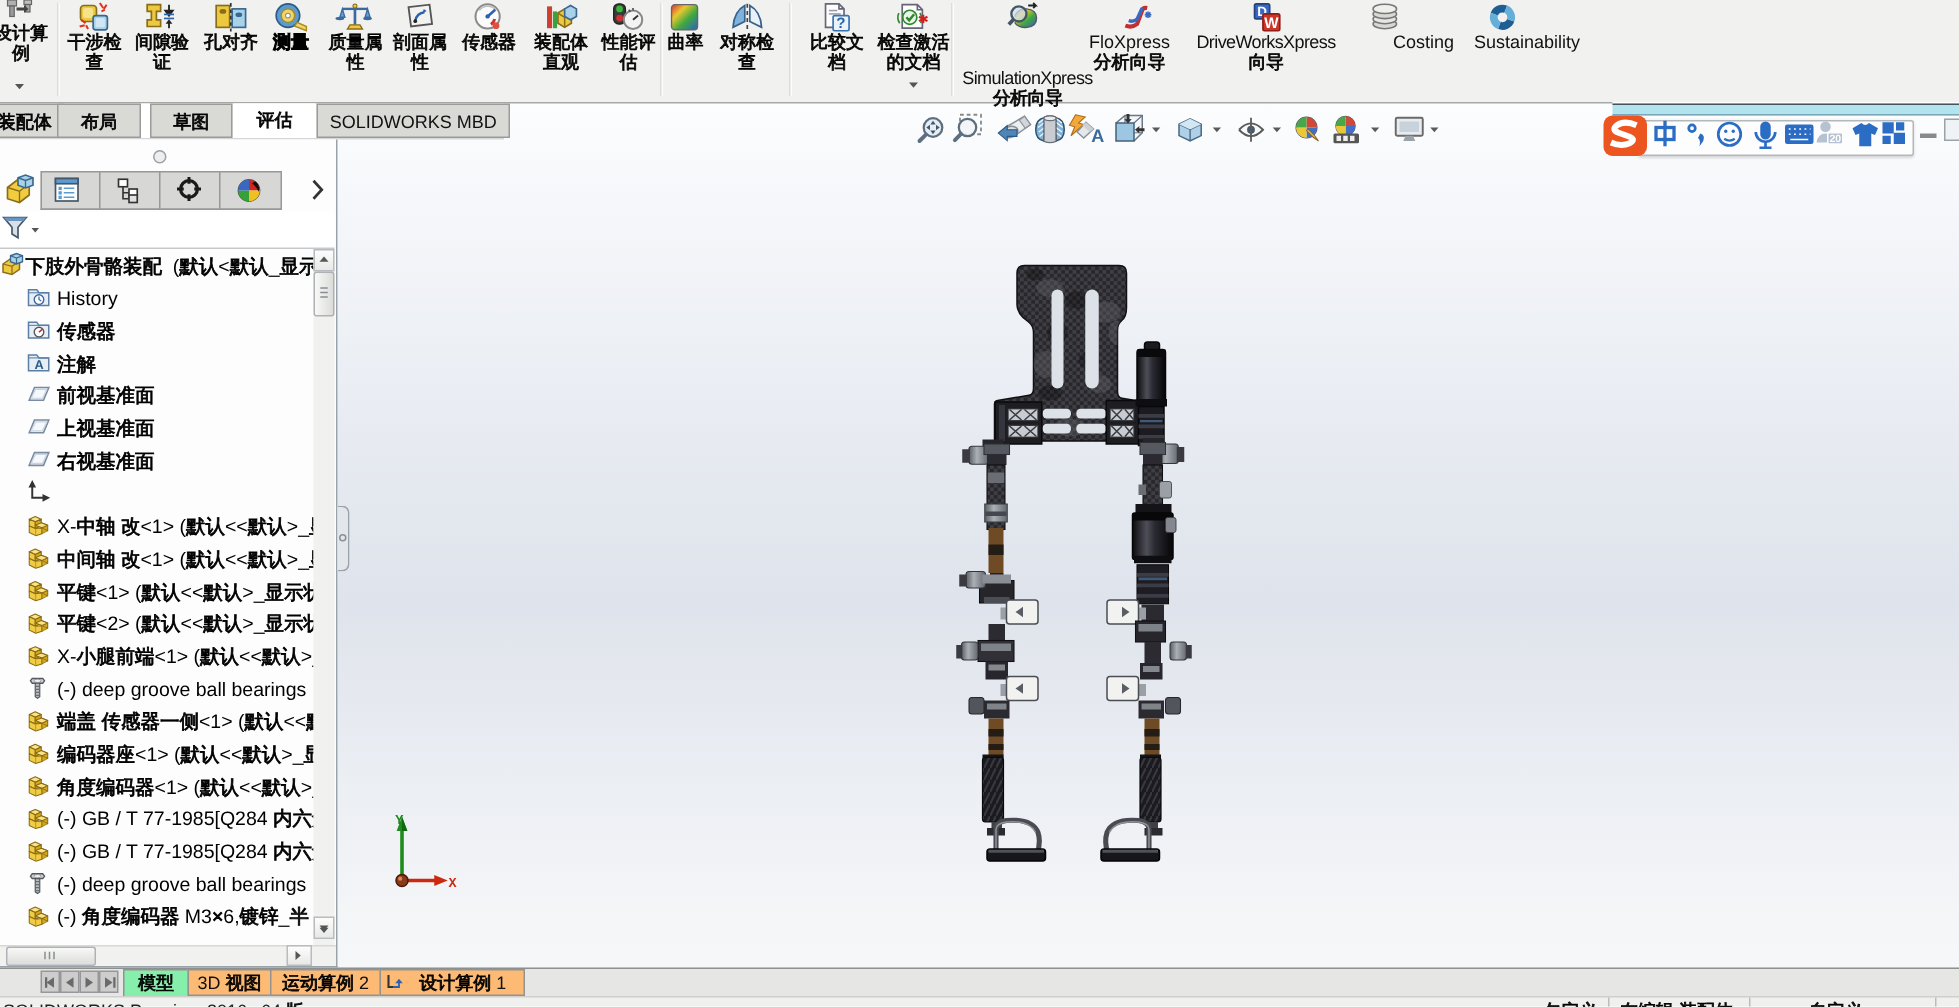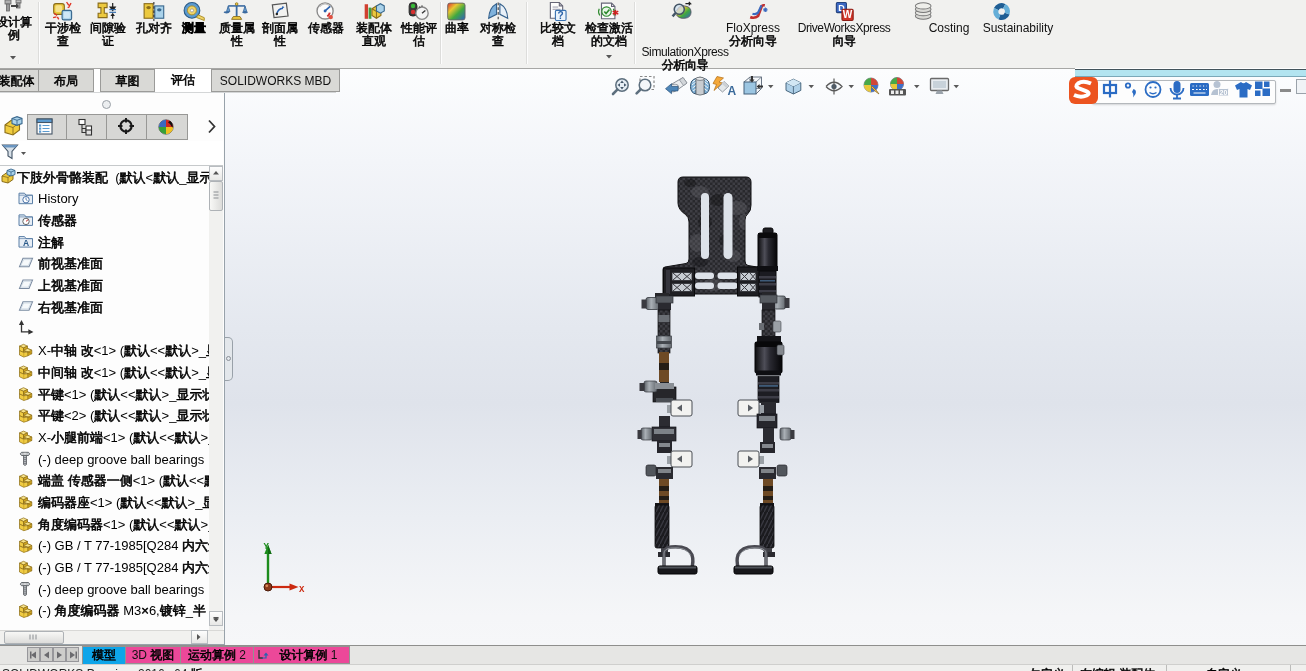--- a/index.html
+++ b/index.html
@@ -17,21 +17,21 @@
   .tab{position:absolute;top:69px;height:23px;background:#d9d9d6;border:1px solid #9b9b99;
     font-size:12px;color:#111;text-align:center;line-height:22px;box-sizing:border-box;z-index:3;}
   .tabact{background:#fff;border:none;}
   #tabline{left:0;top:92px;width:336px;height:1px;background:#d4d6d7;z-index:2;}
   #panel{left:0;top:93px;width:224px;height:552px;background:#fdfdfd;border-right:1px solid #98a2aa;z-index:2;}
   .ptab{position:absolute;top:114px;height:26px;background:#d7d7d5;border:1px solid #989896;box-sizing:border-box;z-index:3;}
   #filterrow{left:0;top:141px;width:223px;height:24px;background:#fff;border-bottom:1px solid #c6c9cb;z-index:3;}
   #tree{left:0;top:166px;width:209px;height:464px;overflow:hidden;z-index:3;}
   .trow{position:absolute;left:0;width:300px;height:22px;font-size:13px;color:#000;white-space:pre;}
   #btabs{left:0;top:645px;width:1306px;height:19px;background:#e6e6e4;border-top:1px solid #8f8f8d;box-sizing:border-box;z-index:2;}
-  .btab{position:absolute;top:646px;height:18px;background:#ec4899;border:1px solid #939391;
+  .btab{position:absolute;top:646px;height:18px;background:#fdba74;border:1px solid #939391;
     font-size:12px;color:#111;text-align:center;line-height:17px;box-sizing:border-box;z-index:3;}
   #status{left:0;top:664px;width:1306px;height:7px;background:#f0f0ee;border-top:1px solid #cfcfcd;box-sizing:border-box;z-index:4;}
   .stxt{position:absolute;top:666px;font-size:12px;color:#222;white-space:pre;z-index:5;}
   .ssep{position:absolute;top:665px;width:1px;height:6px;background:#bcbcba;z-index:5;}
   svg{position:absolute;overflow:visible;}
   .c{-webkit-text-stroke:0.55px #000;}
 </style>
 </head>
 <body>
 <div class="abs" id="viewport"></div>
@@ -759,21 +759,21 @@
 <rect x="760" y="505" width="14" height="43" rx="2" fill="url(#cf2)" stroke="#0a0a0c" stroke-width="0.8"></rect>
 <rect x="765" y="548" width="7" height="8" fill="#3f3f45"></rect>
 <rect x="763" y="552" width="12" height="5" fill="#2a2a30"></rect>
 <path d="M766,569 V553 Q766,548 759,547 Q742,545.5 738,555 Q736,561 738.5,569" fill="none" stroke="#4a4a52" stroke-width="3.4"></path>
 <path d="M766,568 V553 Q766,549 759,548 Q744,546.5 739.5,555" fill="none" stroke="#8e9298" stroke-width="1"></path>
 <rect x="734" y="566" width="39" height="8" rx="2" fill="#17171b" stroke="#030305"></rect>
 <rect x="735" y="566.5" width="37" height="2" fill="#4e5258"></rect>
 </svg>
 
 <div class="abs" id="btabs"></div>
-<div class="btab" style="left:82px;width:44px;background:#0ea5e9;border-bottom:none;"><span class="c">模型</span></div>
+<div class="btab" style="left:82px;width:44px;background:#86efac;border-bottom:none;"><span class="c">模型</span></div>
 <div class="btab" style="left:125px;width:56px;">3D <span class="c">视图</span></div>
 <div class="btab" style="left:180px;width:74px;"><span class="c">运动算例</span> 2</div>
 <div class="btab" style="left:253px;width:97px;padding-left:14px;"><span class="c">设计算例</span> 1</div>
 <svg style="left:27px;top:647px;z-index:4;" width="330" height="16" viewBox="0 0 330 16">
  <g fill="#cdcdcb" stroke="#97979b" stroke-width="1">
   <rect x="0.5" y="0.5" width="12" height="14"></rect>
       <rect x="13.5" y="0.5" width="12" height="14"></rect>
   <rect x="26.5" y="0.5" width="12" height="14"></rect>
       <rect x="39.5" y="0.5" width="12" height="14"></rect>
  </g>

